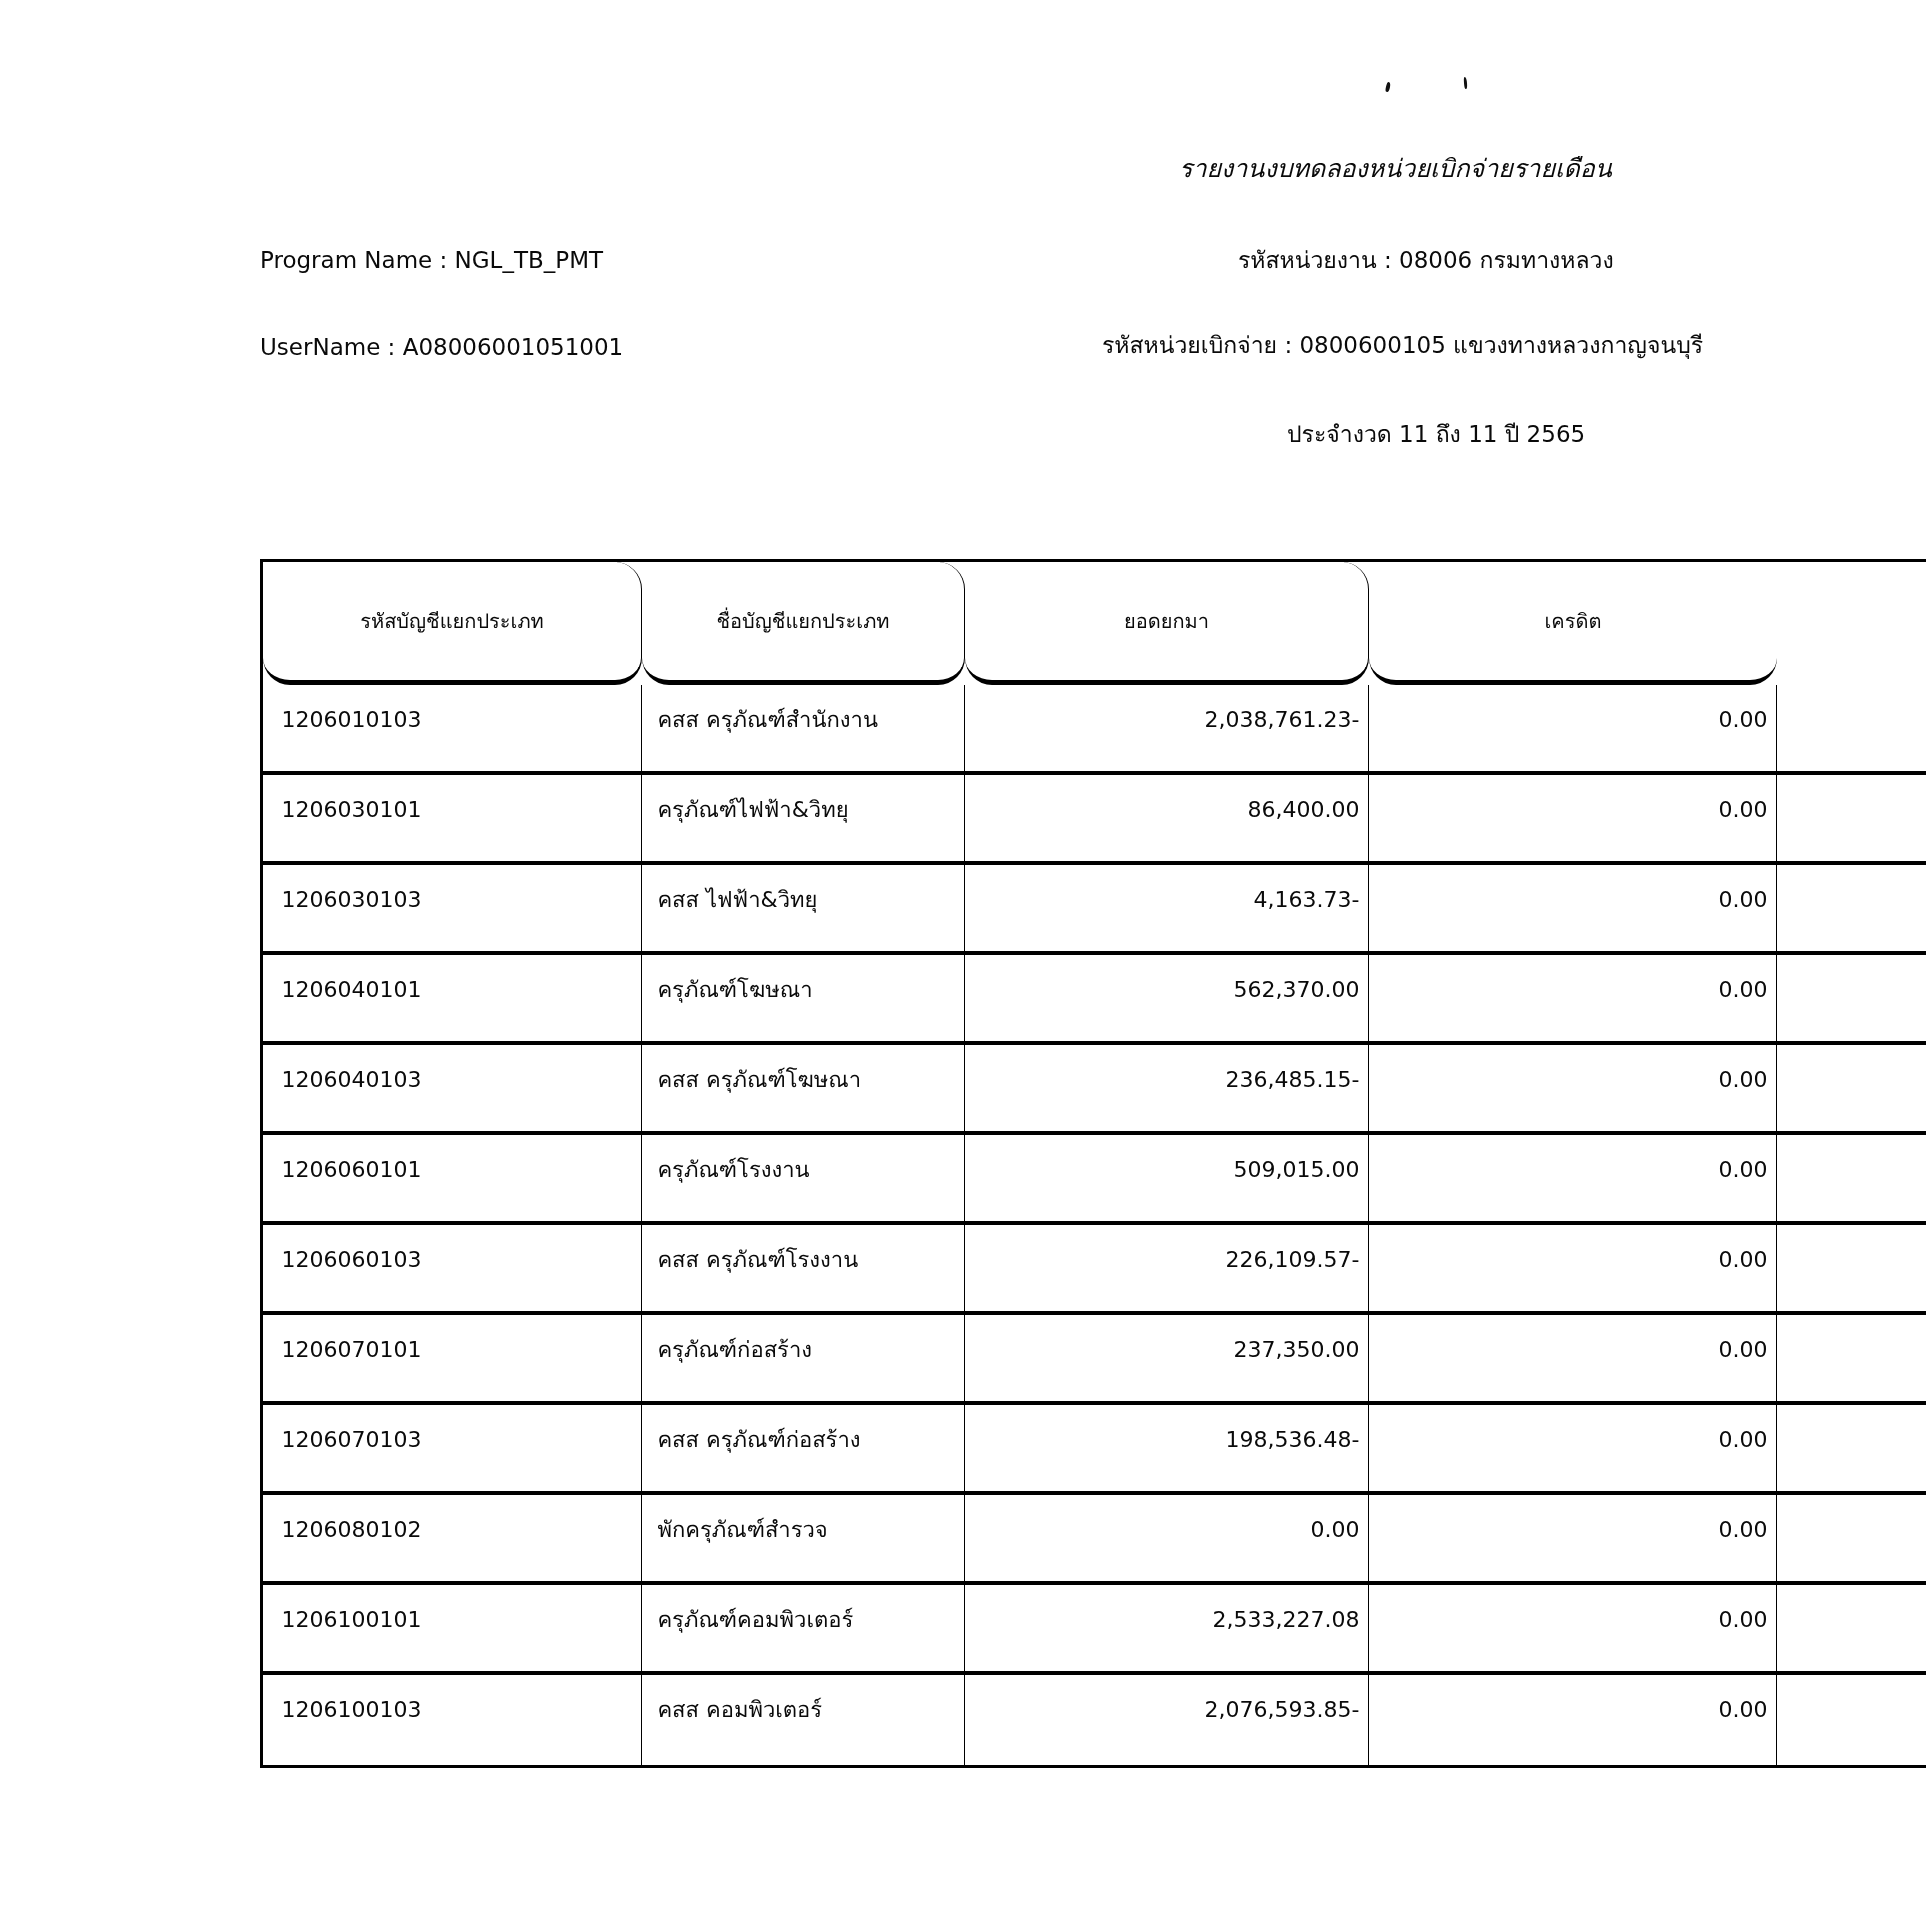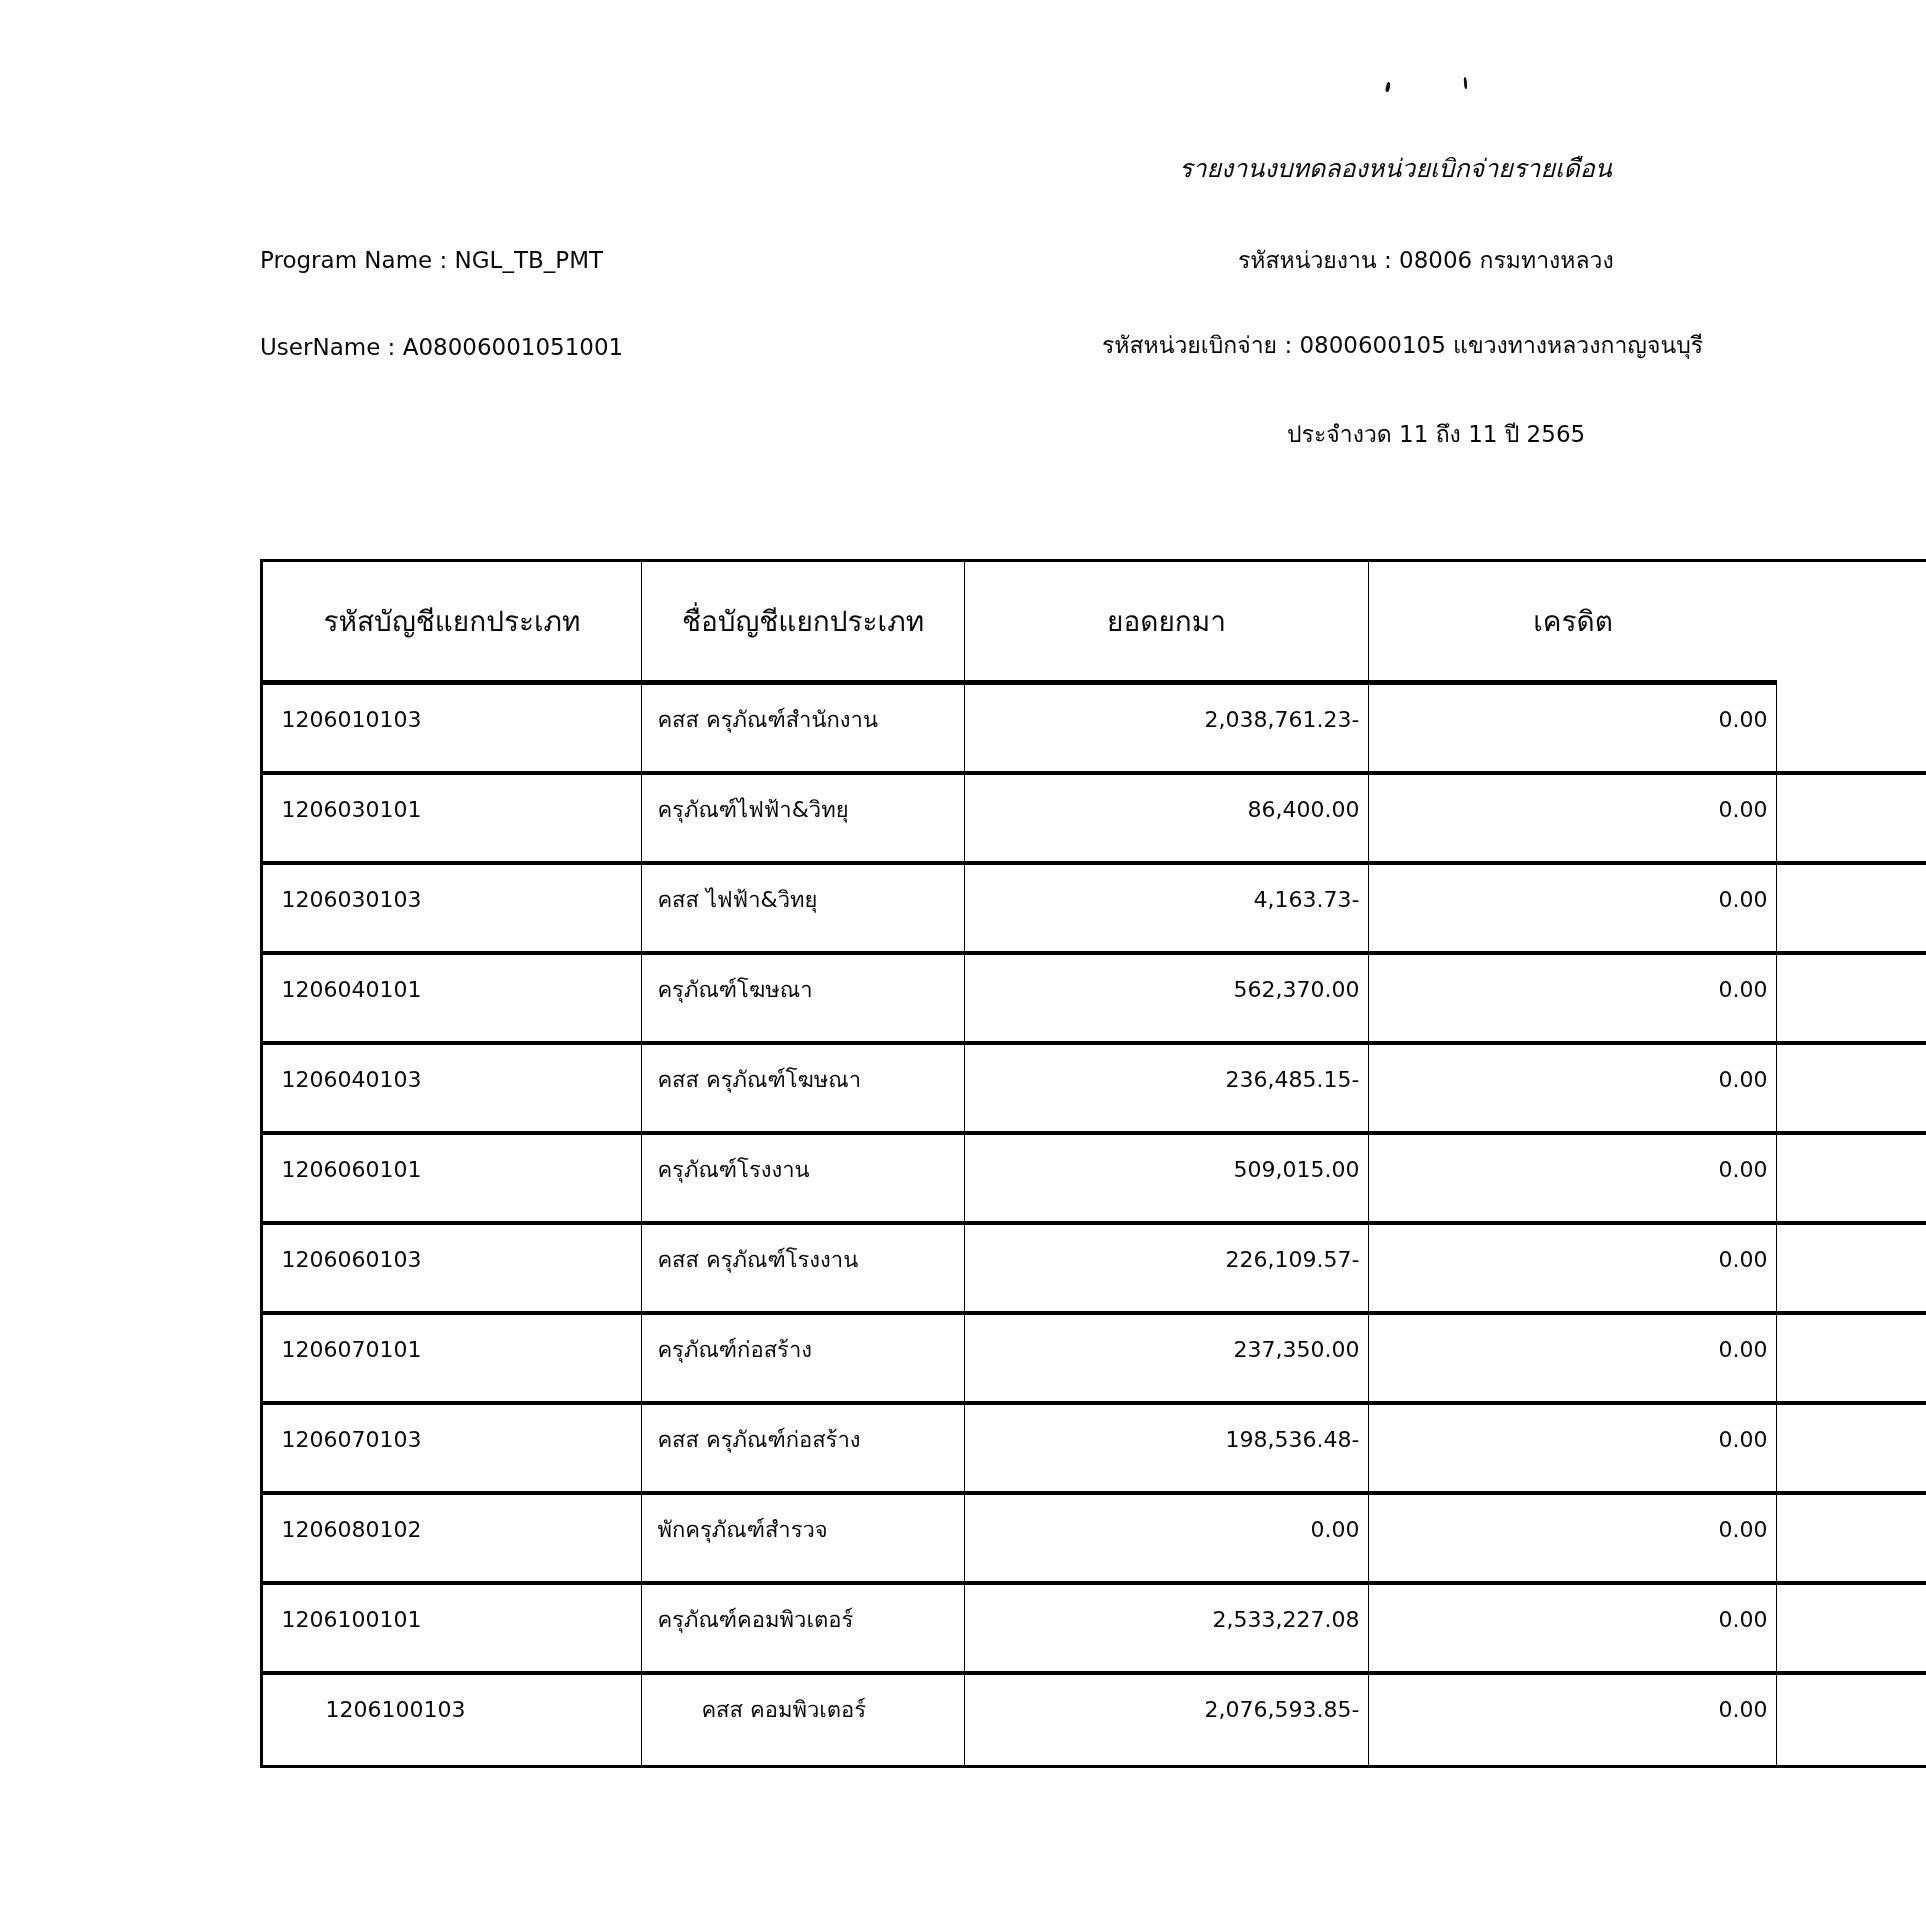--- a/index.html
+++ b/index.html
@@ -19,25 +19,25 @@
   #speck-1{left:1386px;top:82px;width:3.9px;height:10px;transform:rotate(14deg);}
   #speck-2{left:1464px;top:77px;width:3.1px;height:11.6px;transform:rotate(-4deg);}
   
   #table{position:absolute;left:260px;top:559px;width:2344px;border:3.1px solid #000;
          box-sizing:border-box;background:#fff;}
   .tr{display:grid;grid-template-columns:379px 323px 404px 408px 415px 409px;}
   .th,.td{box-sizing:border-box;border-right:1.9px solid #000;overflow:hidden;}
   .th:last-child,.td:last-child{border-right:none;}
   .tr.head{height:123px;}
   .th{border-bottom:5.4px solid #000;display:flex;align-items:center;justify-content:center;
-      font-size:28px;}
+      font-size:20px;border-radius:27px;}
   .tr.data{height:90px;}
   .td{border-bottom:4.6px solid #000;display:flex;align-items:flex-start;padding-top:22.3px;
       font-size:22px;line-height:1.15;}
-  .tr.data.last .td{border-bottom:none;margin-left:44px;}
+  .tr.data.last .td{border-bottom:none;}
   .td.c0{padding-left:18.5px;}
   .td.c1{padding-left:15.4px;text-align:center;}
   .td.c2,.td.c3,.td.c4,.td.c5{justify-content:flex-end;padding-right:8.5px;}
 </style>
 </head>
 <body>
 
 <div id="page">
 
   <div class="speck" id="speck-1"></div>

